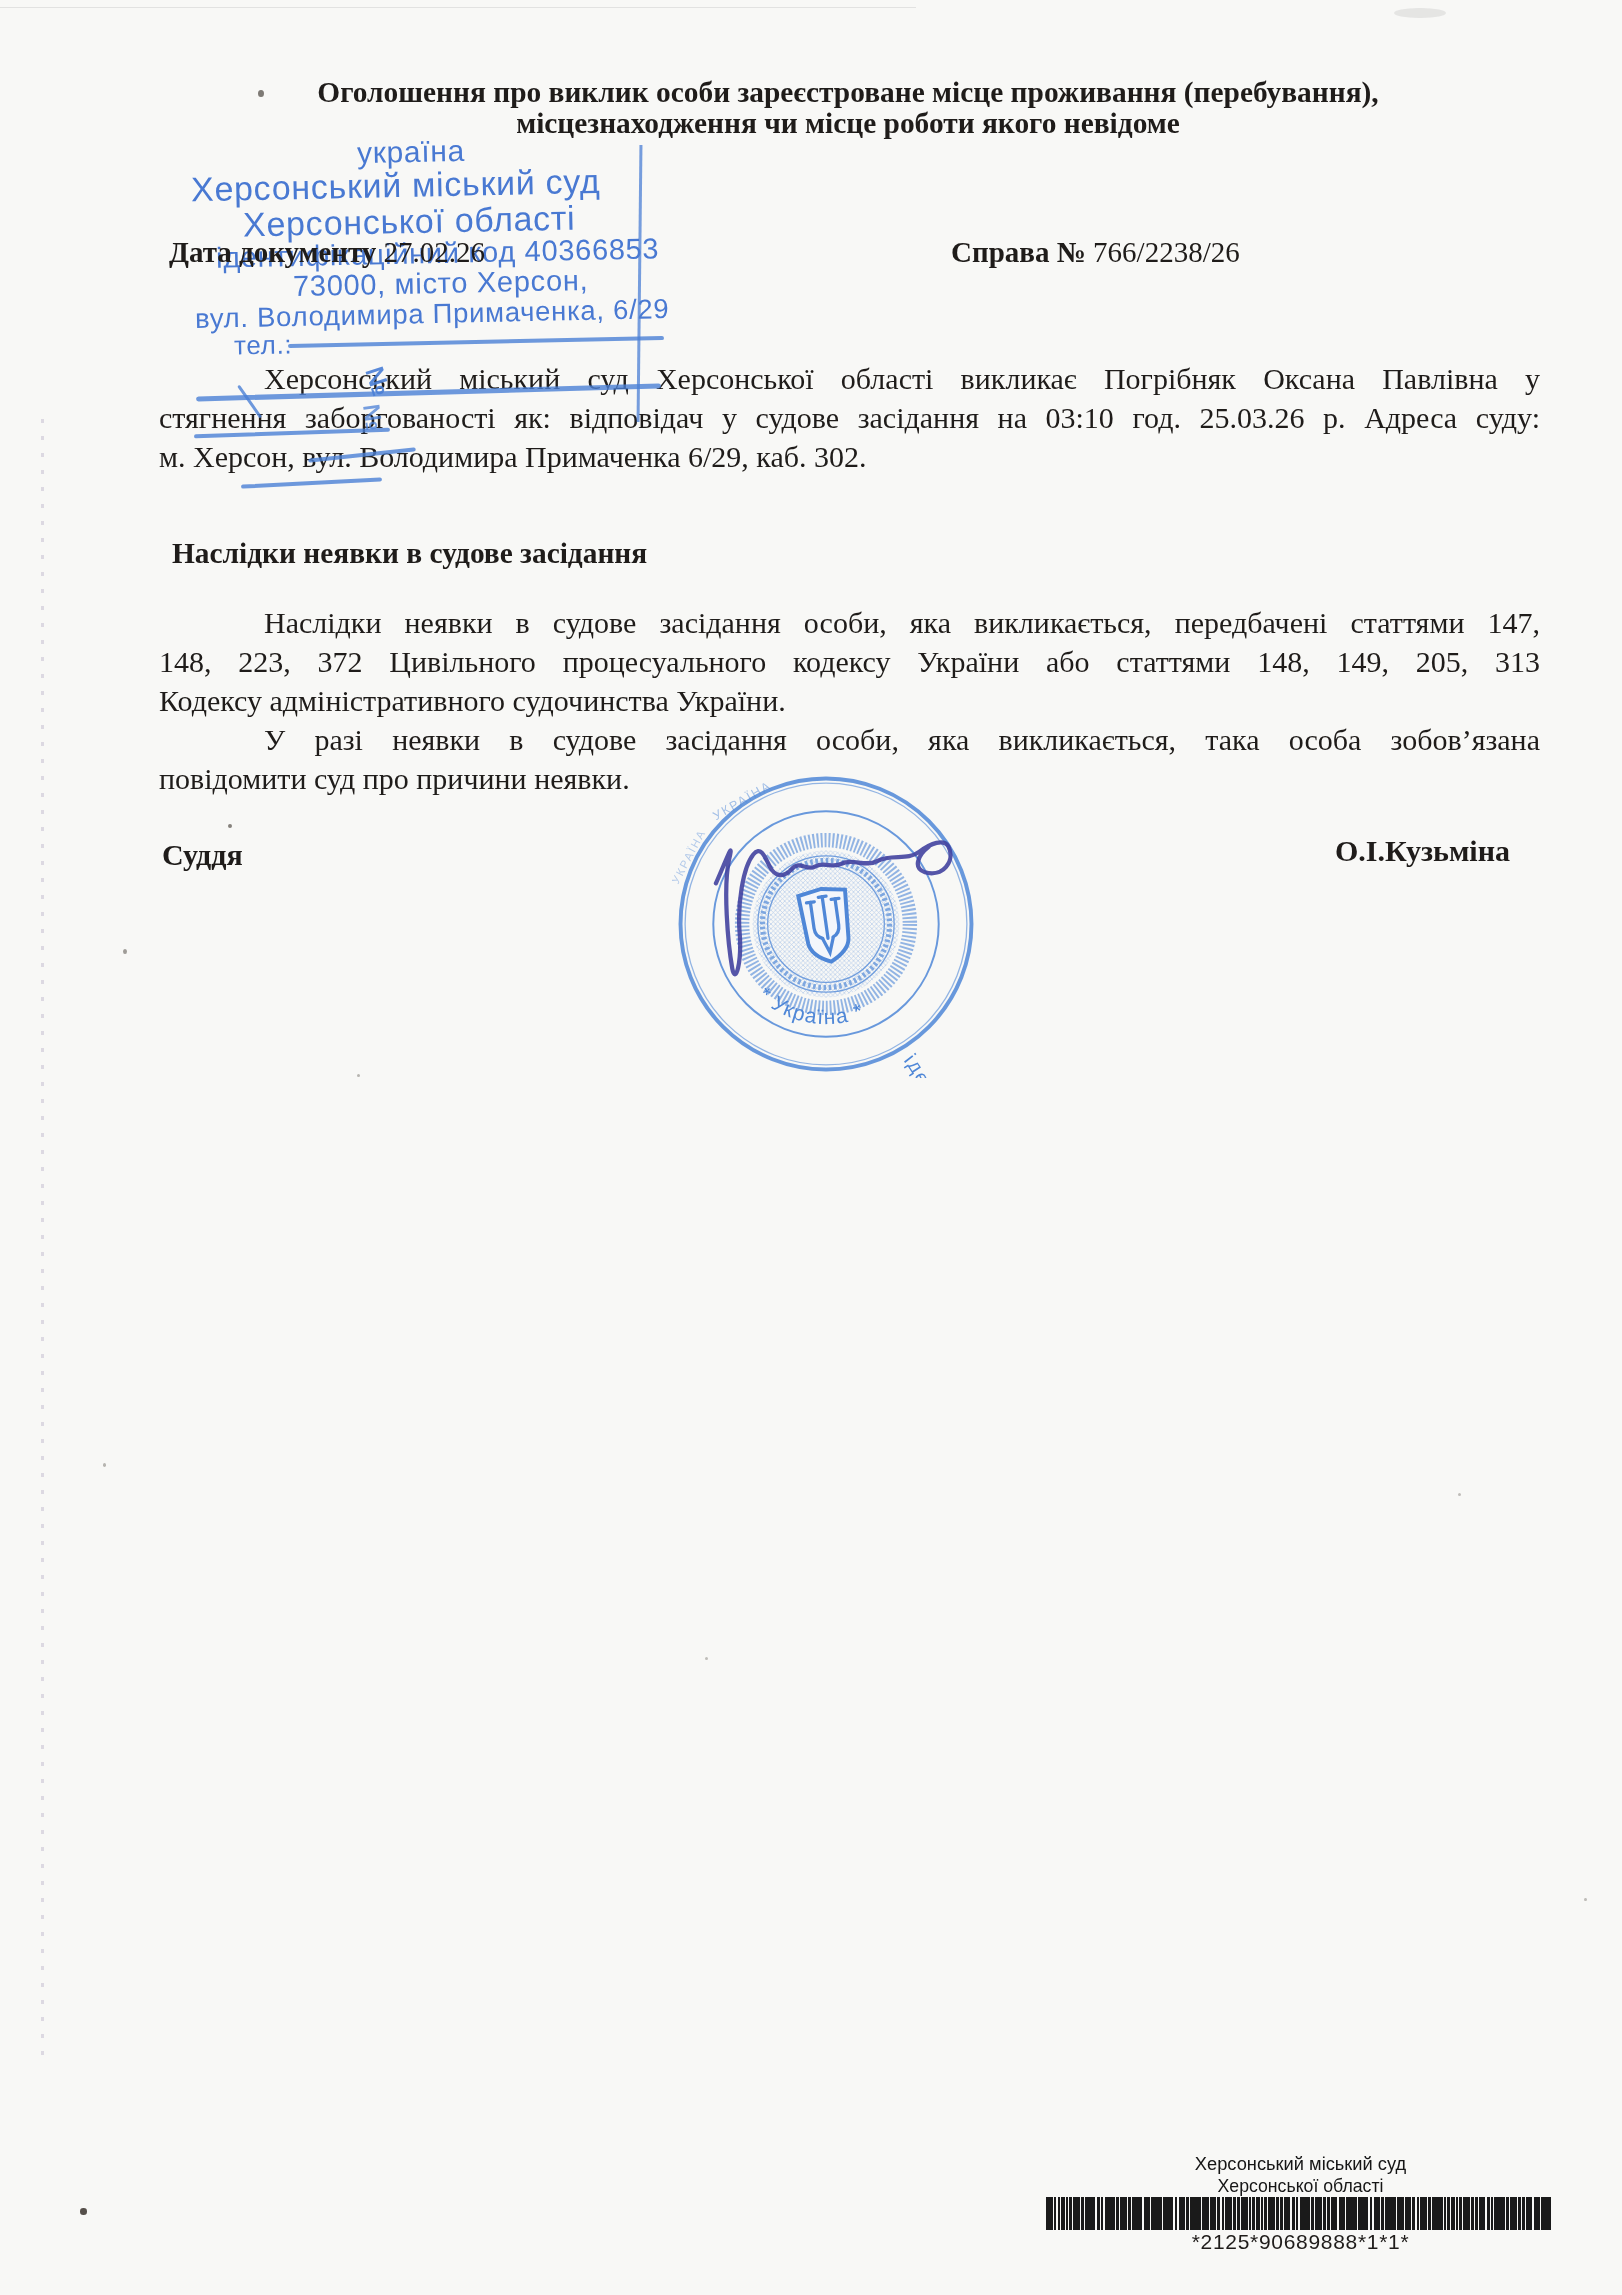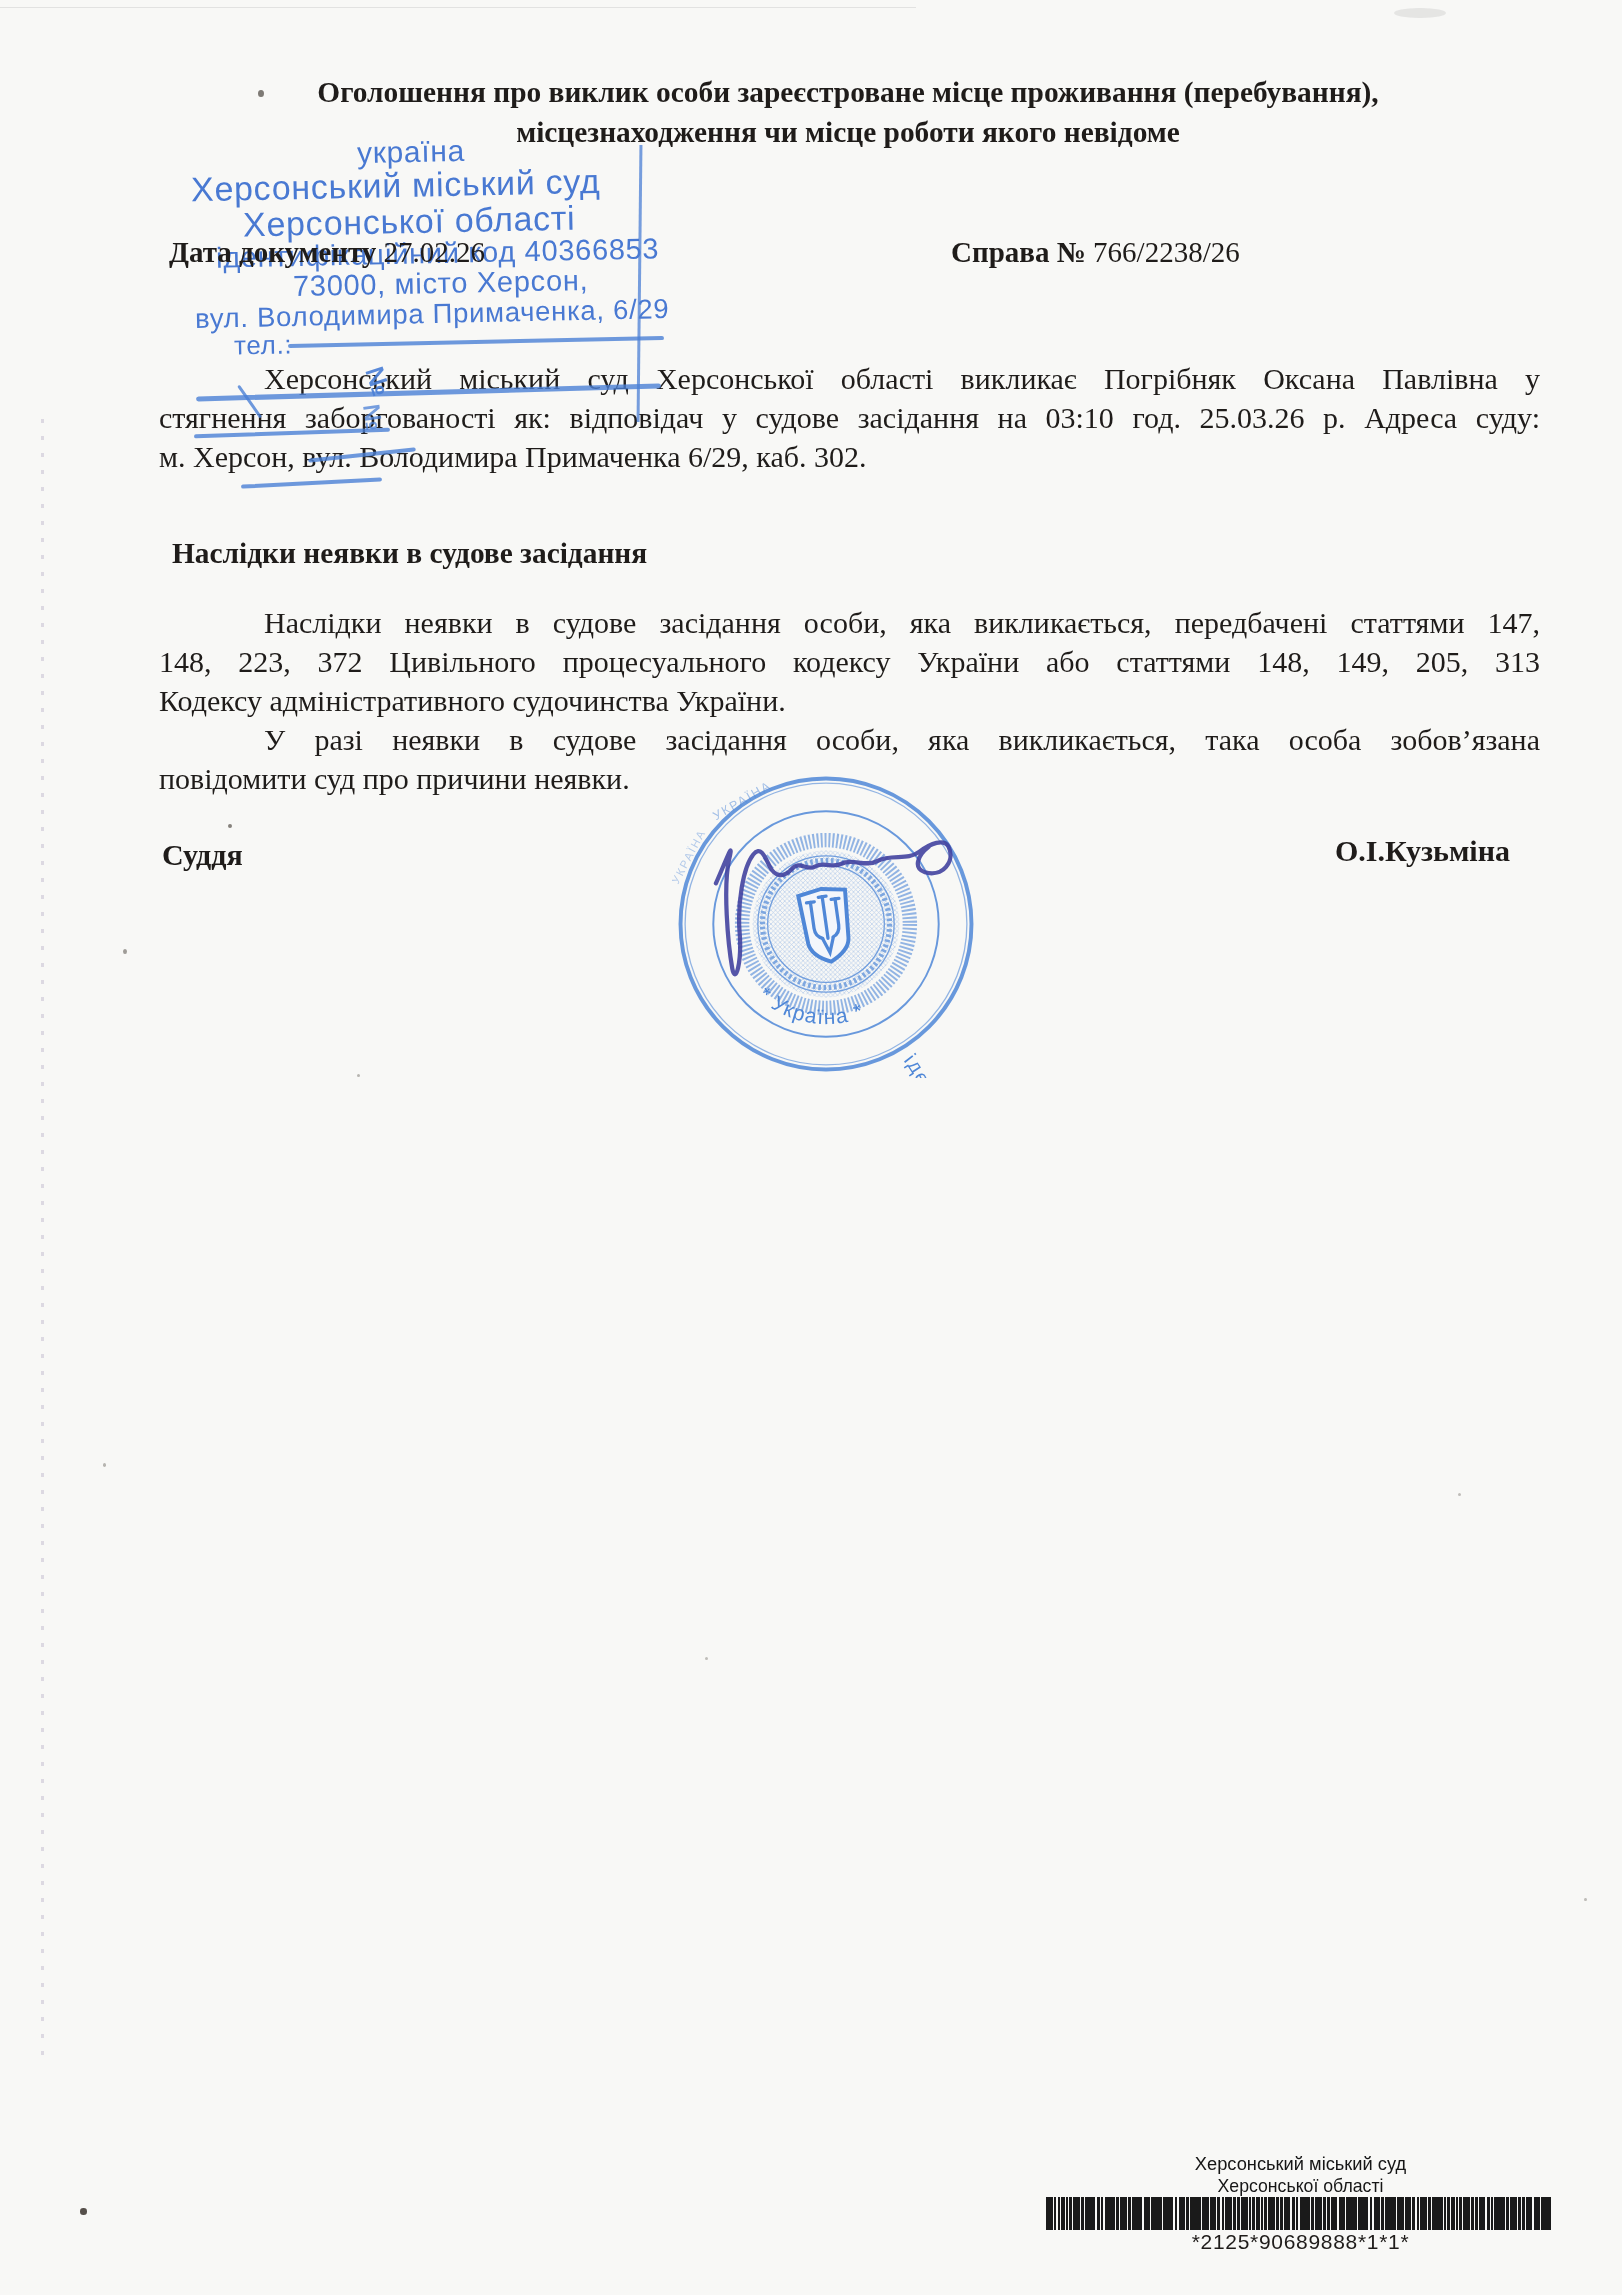--- a/index.html
+++ b/index.html
@@ -85,21 +85,21 @@
   <div class="speck" style="left:228px;top:824px;width:3.9px;height:3.9px;opacity:.7;"></div>
   <div class="speck" style="left:123px;top:949px;width:3.9px;height:5.2px;opacity:.55;"></div>
   <div class="speck" style="left:357px;top:1074px;width:3.3px;height:3.3px;opacity:.4;"></div>
   <div class="speck" style="left:705px;top:1657px;width:3.3px;height:3.3px;opacity:.35;"></div>
   <div class="speck" style="left:1458px;top:1493px;width:3.3px;height:3.3px;opacity:.35;"></div>
   <div class="speck" style="left:103px;top:1463px;width:3.3px;height:3.9px;opacity:.4;"></div>
   <div class="speck" style="left:1584px;top:1898px;width:2.6px;height:3.3px;opacity:.35;"></div>
   <div class="speck" style="left:80px;top:2208px;width:6.5px;height:6.5px;opacity:.9;background:#443d38;"></div>
 
   <div class="abs title-line" style="top:73px;">Оголошення про виклик особи зареєстроване місце проживання (перебування),</div>
-  <div class="abs title-line" style="top:113px;">місцезнаходження чи місце роботи якого невідоме</div>
+  <div class="abs title-line" style="top:104px;">місцезнаходження чи місце роботи якого невідоме</div>
 
   <div class="stampline" style="left:357px;top:135px;font-size:30px;">україна</div>
   <div class="stampline" style="left:191px;top:166px;font-size:34px;">Херсонський міський суд</div>
   <div class="stampline" style="left:243px;top:202px;font-size:34px;">Херсонської області</div>
   <div class="stampline" style="left:216px;top:237px;font-size:29px;">ідентифікаційний код 40366853</div>
   <div class="stampline" style="left:293px;top:267px;font-size:29px;">73000, місто Херсон,</div>
   <div class="stampline" style="left:195px;top:298px;font-size:27.5px;">вул. Володимира Примаченка,  6/29</div>
   <div class="stampline" style="left:234px;top:330px;font-size:26px;">тел.:</div>
   <div class="stamp-frame"></div>
 

